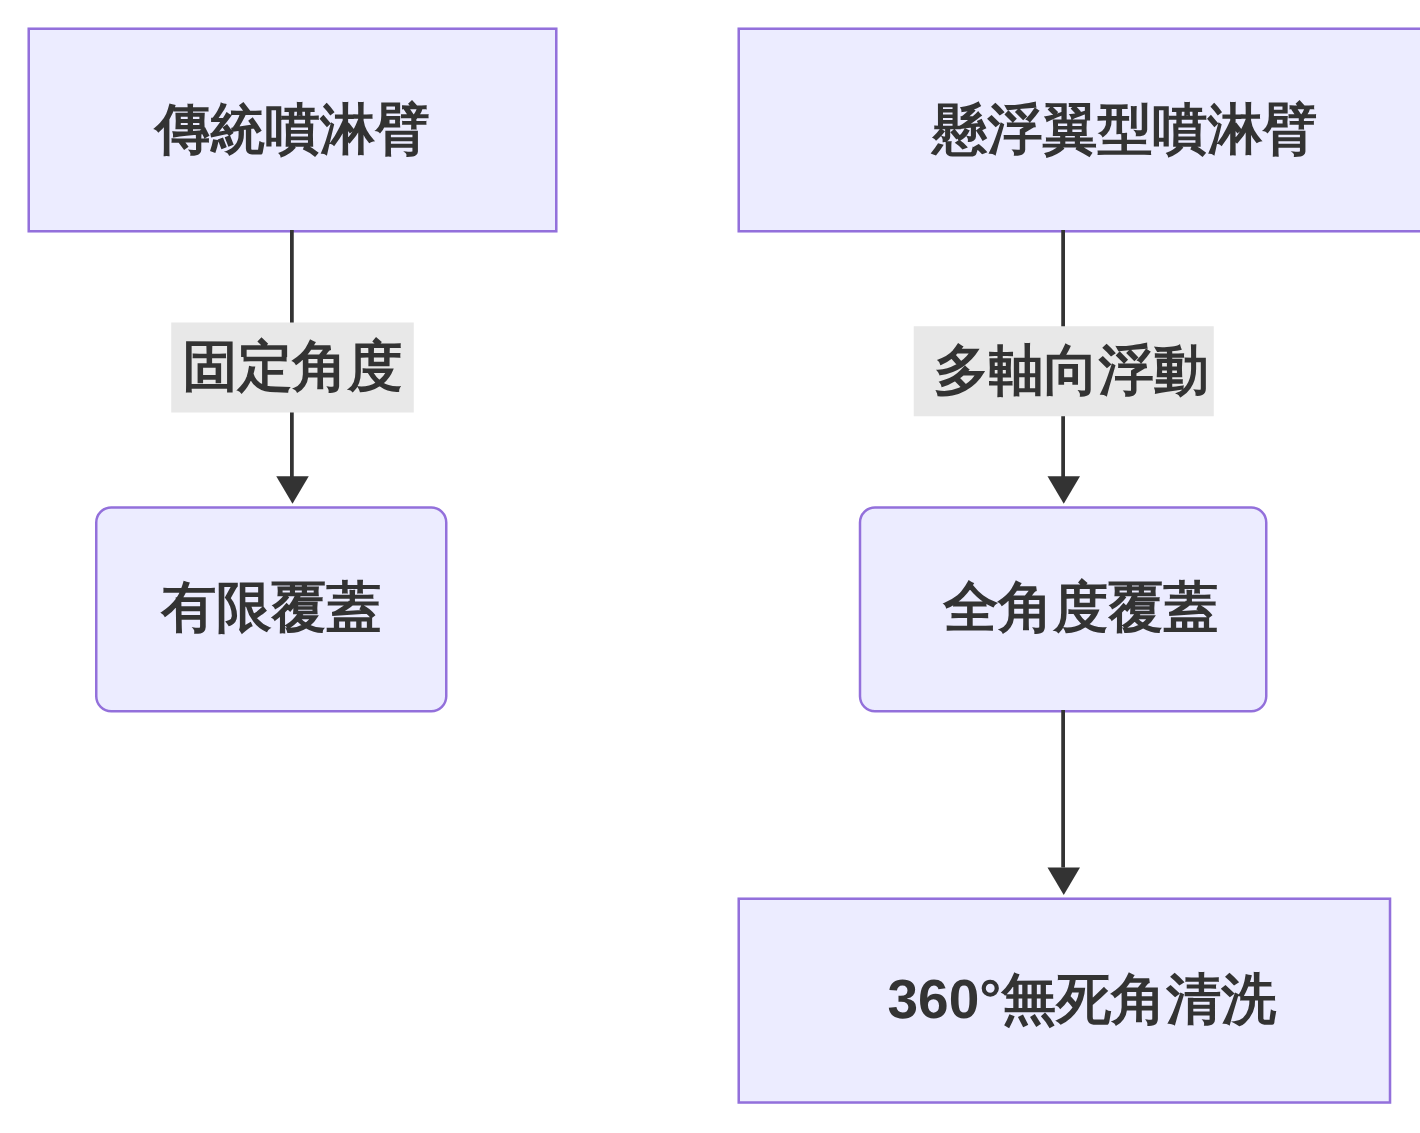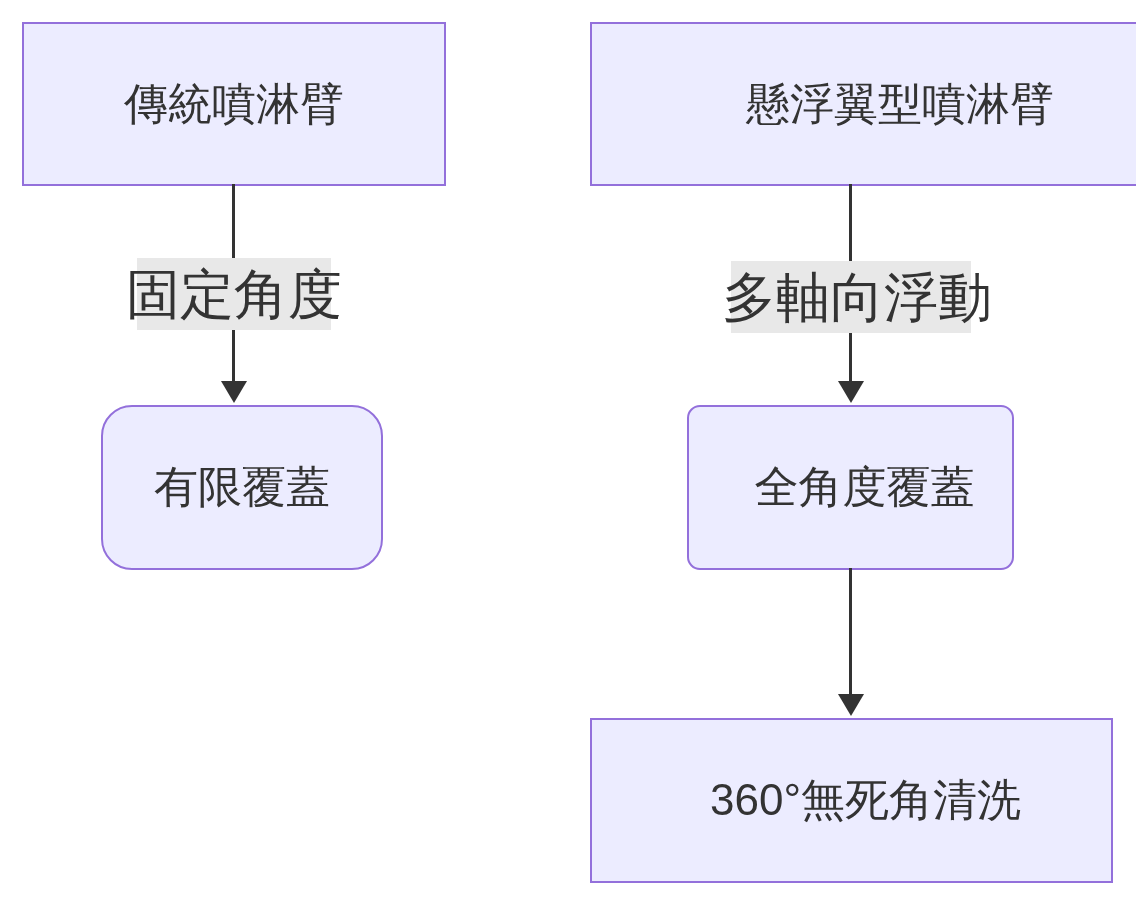--- a/index.html
+++ b/index.html
@@ -13,20 +13,21 @@
   * { margin: 0; padding: 0; box-sizing: border-box; }
   html, body { background: var(--bg); }
   .canvas {
     position: relative;
     width: 1136px;
     height: 906px;
     background: var(--bg);
     font-family: "Liberation Sans", sans-serif;
     color: var(--text-color);
     overflow: hidden;
+    font-weight: bold;
   }
   .node {
     position: absolute;
     display: flex;
     align-items: center;
     justify-content: center;
     background: var(--node-fill);
     border: 2.5px solid var(--node-border);
     font-size: 44px;
     line-height: 1.2;
@@ -47,32 +48,32 @@
     border-left: 13px solid transparent;
     border-right: 13px solid transparent;
     border-top: 22px solid var(--line-color);
   }
   .edge-label {
     position: absolute;
     display: flex;
     align-items: center;
     justify-content: center;
     background: var(--label-bg);
-    font-size: 54px;
+    font-size: 44px;
     line-height: 1.2;
     color: var(--text-color);
     white-space: nowrap;
     z-index: 2;
   }
   
   #node-trad   { left: 22px;  top: 22px;  width: 424px; height: 164px; }
   #line-e1     { left: 232px; top: 184px; height: 198px; }
   #label-e1    { left: 137px; top: 258px; width: 194px; height: 72px; }
   #arrow-e1    { left: 221px; top: 381px; }
-  #node-limited{ left: 101px;  top: 405px; width: 282px; height: 165px; border-radius: 31px; }
+  #node-limited{ left: 76px;  top: 405px; width: 282px; height: 165px; }
   
   #node-float  { left: 590px; top: 22px;  width: 620px; height: 164px; }
   #line-e2     { left: 849px; top: 184px; height: 198px; }
   #label-e2    { left: 731px; top: 261px; width: 240px; height: 72px; padding-left: 12px; }
   #arrow-e2    { left: 838px; top: 381px; }
   #node-full   { left: 687px; top: 405px; width: 327px; height: 165px; padding-left: 28px; }
   #line-e3     { left: 849px; top: 568px; height: 126px; }
   #arrow-e3    { left: 838px; top: 694px; }
   #node-clean  { left: 590px; top: 718px; width: 523px; height: 165px; padding-left: 28px; }
 </style>

